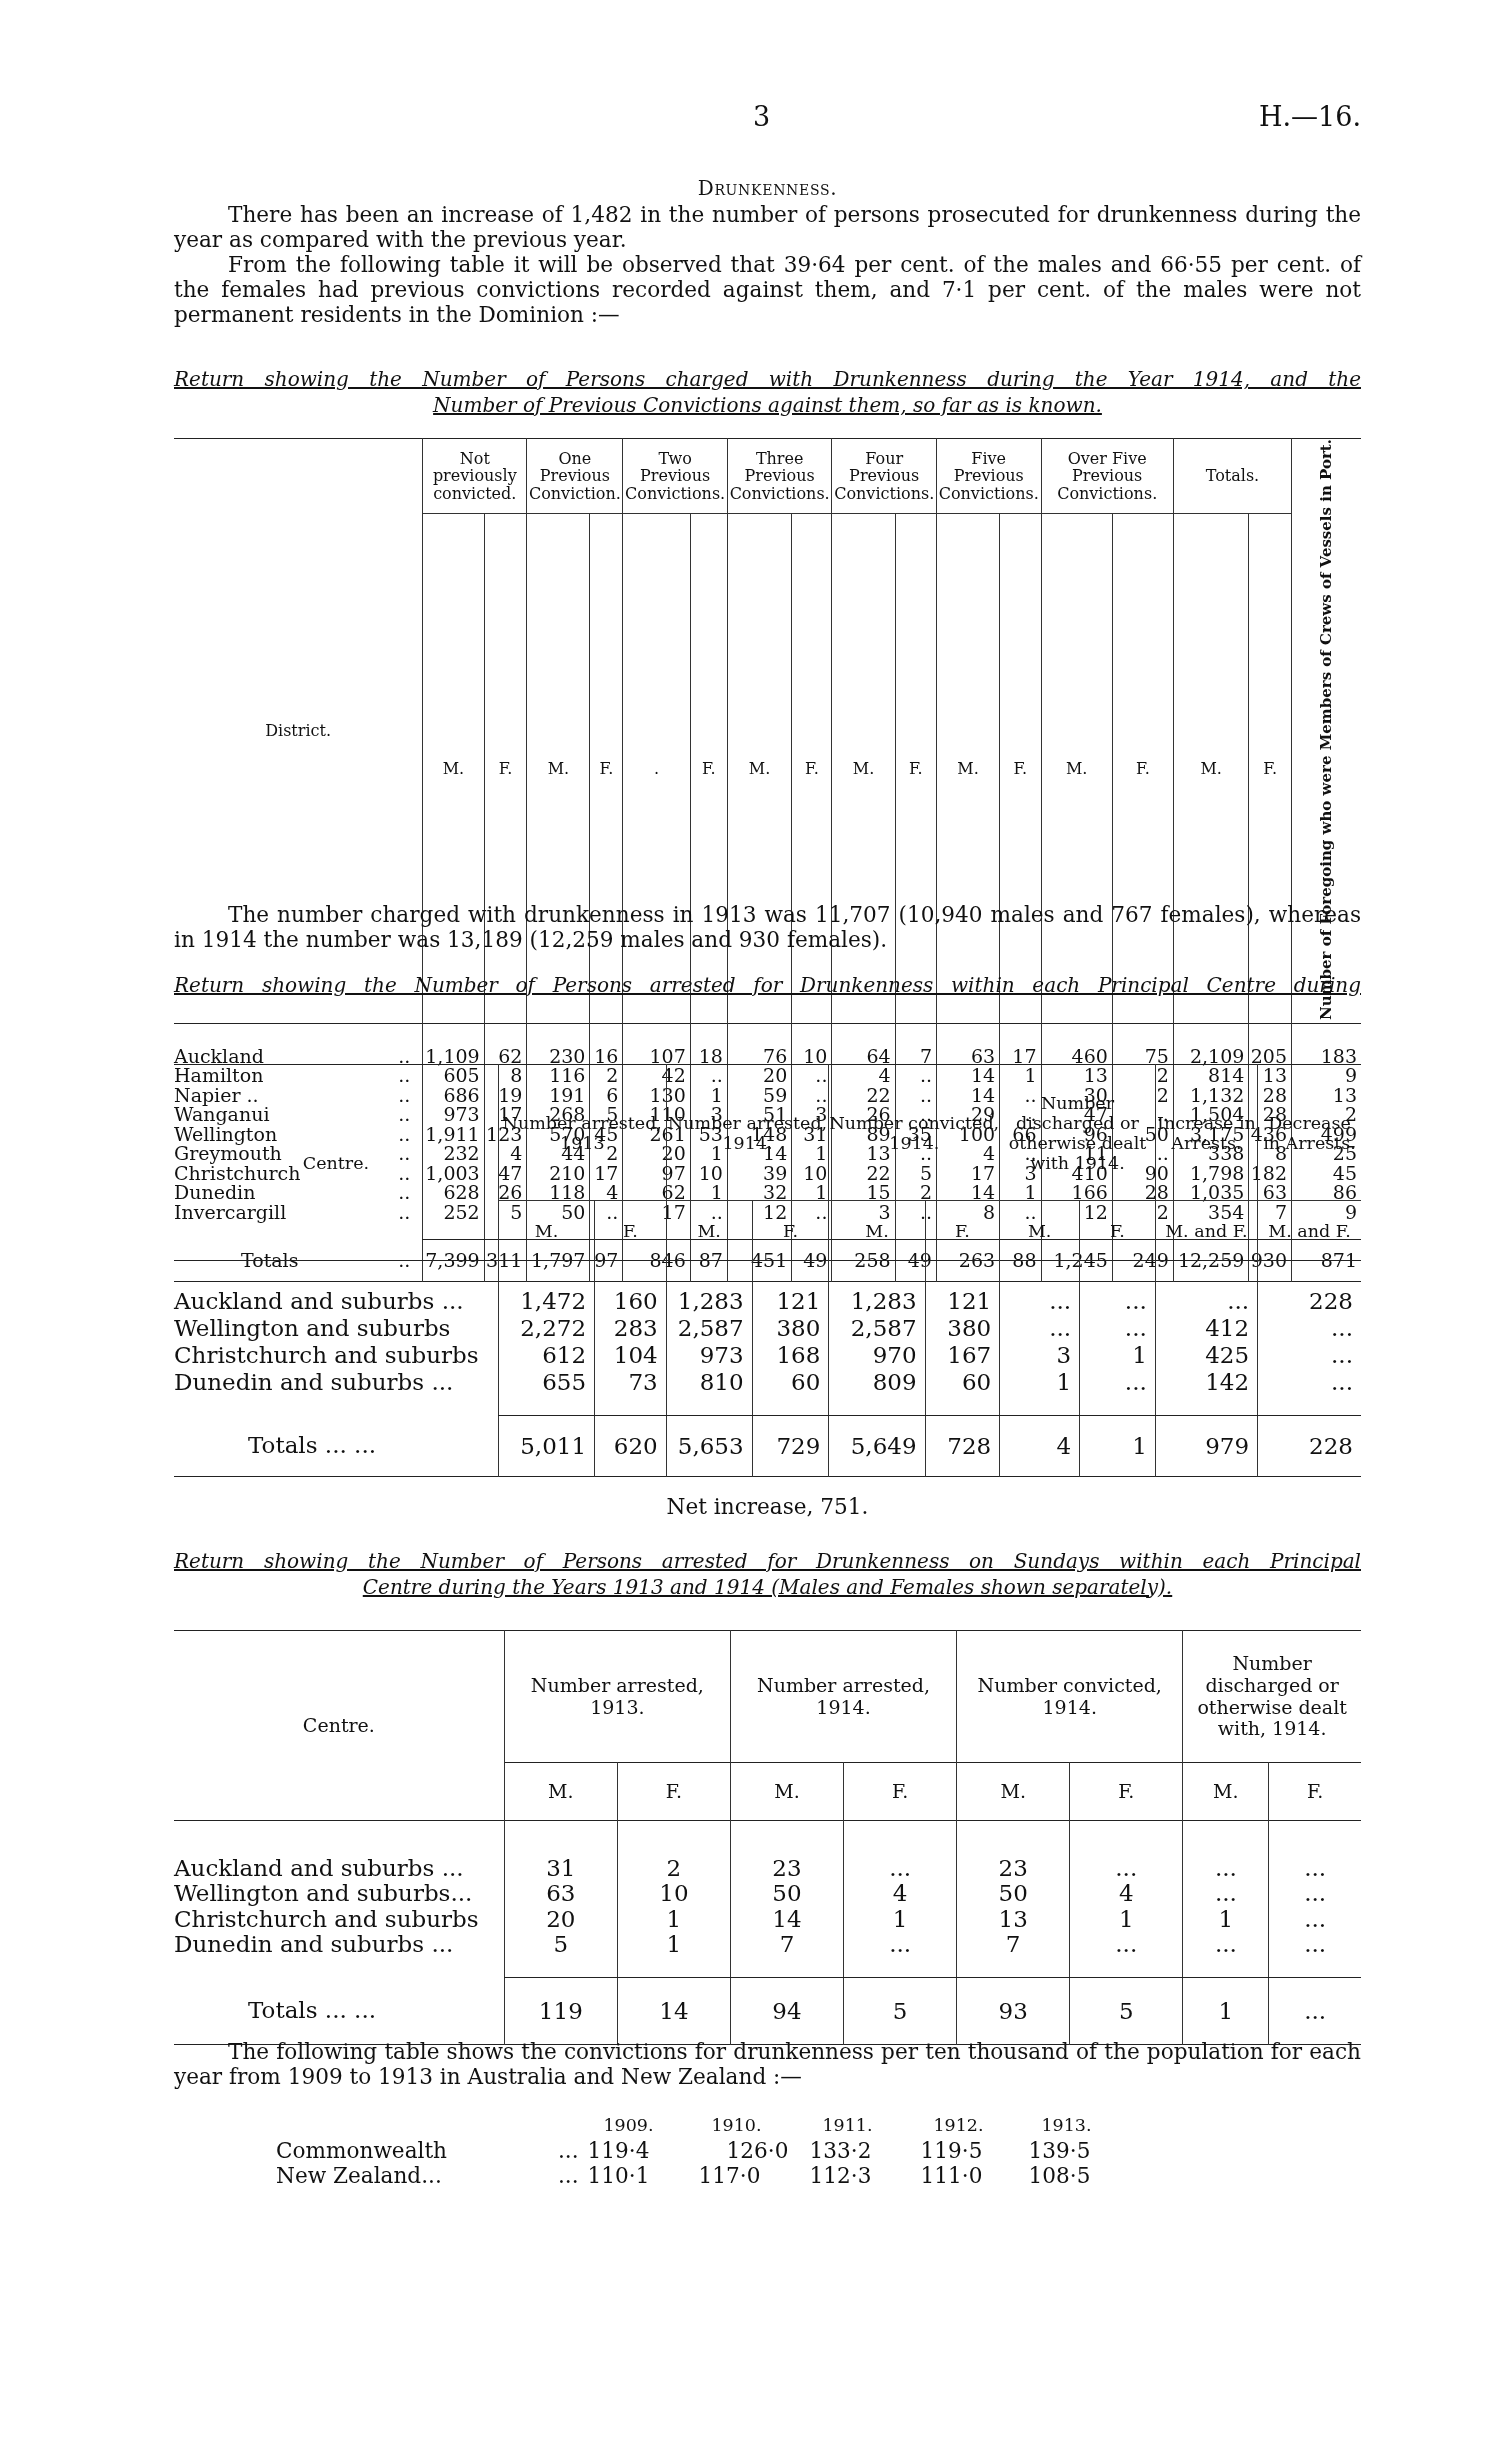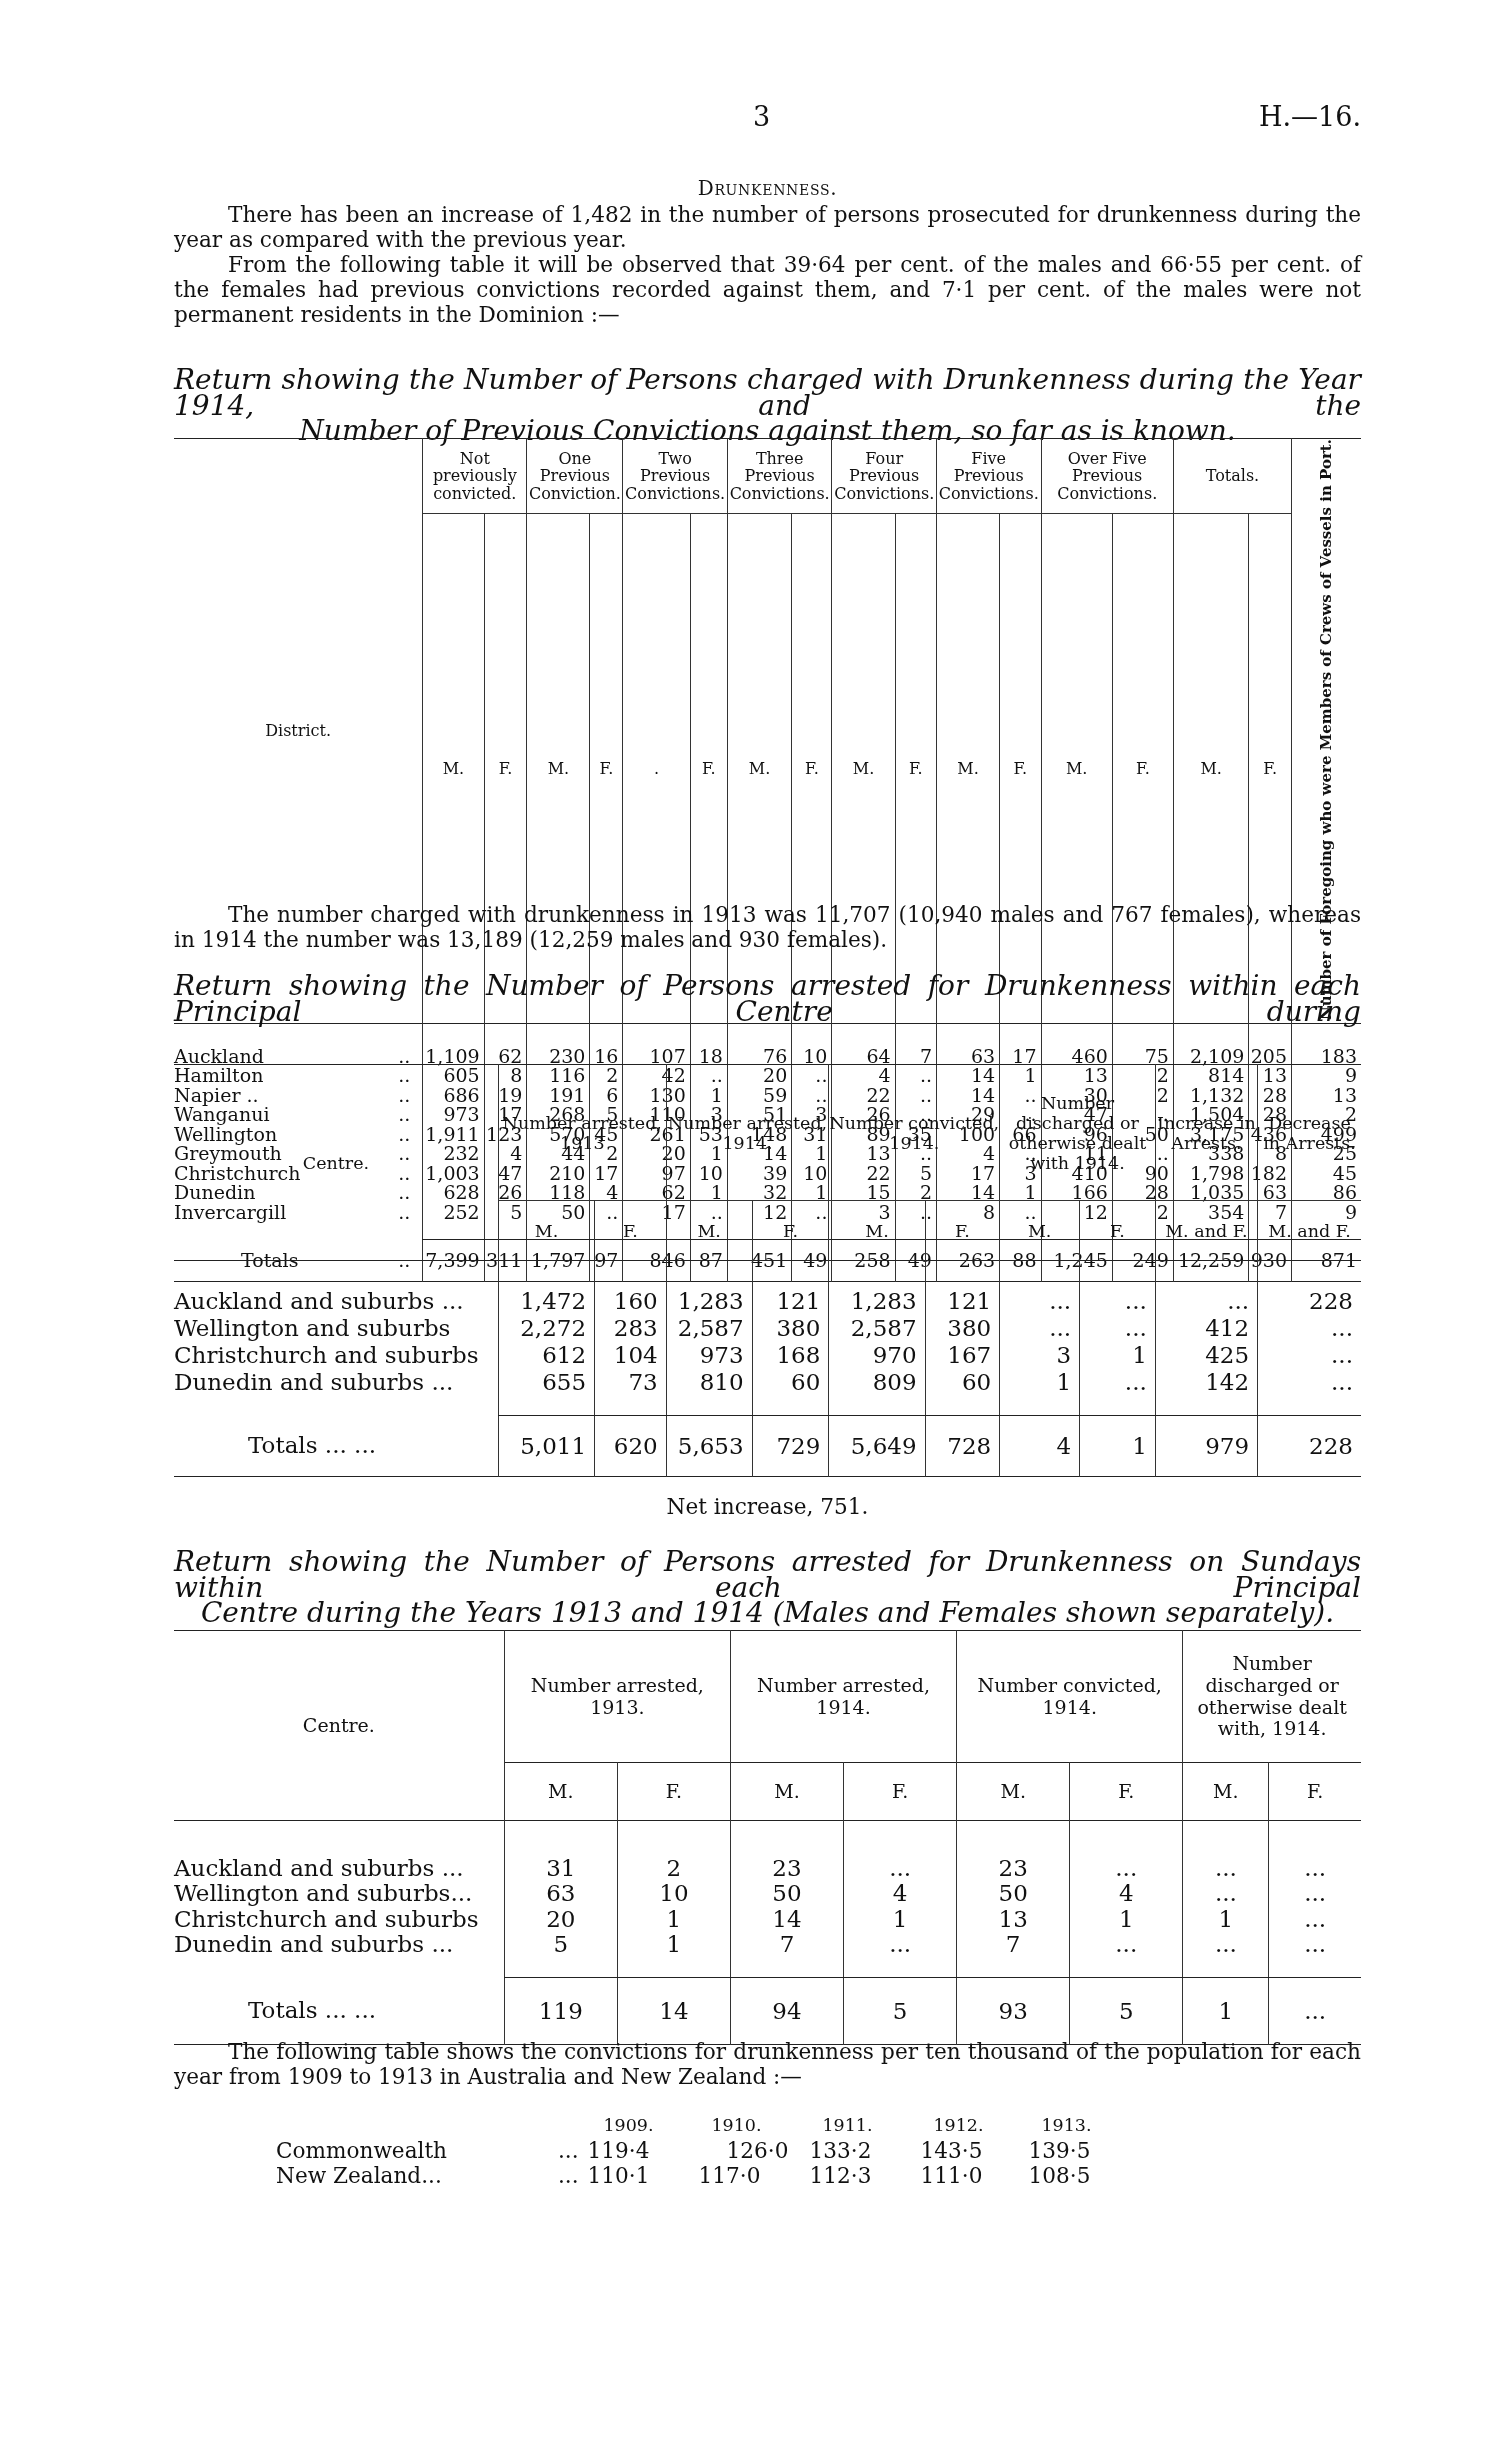--- a/index.html
+++ b/index.html
@@ -6,21 +6,21 @@
   body { width:1511px; height:2450px; position:relative; overflow:hidden; color:#111;
          font-family:"DejaVu Serif","Liberation Serif",serif; }
   .page { position:absolute; left:174px; top:0; width:1187px; }
   .hdr { position:absolute; top:101px; left:0; width:1187px; height:40px; font-size:27px; }
   .hdr .pno { position:absolute; left:579px; top:0; }
   .hdr .ref { position:absolute; right:0; top:0; }
   .heading { position:absolute; top:176px; left:0; width:1187px; text-align:center;
              font-size:20px; font-variant:small-caps; letter-spacing:0.7px; }
   .para { position:absolute; left:0; width:1187px; font-size:21.6px; line-height:25px; text-align:justify; }
   .para p { margin:0; text-indent:54px; }
-  .caption { position:absolute; left:0; width:1187px; font-size:28px; line-height:25.6px; font-style:italic; }
+  .caption { position:absolute; left:0; width:1187px; font-size:20px; line-height:25.6px; font-style:italic;text-decoration:underline; }
   .caption .l1 { text-align:justify; text-align-last:justify; }
   .caption .cont { padding-left:54px; }
   .caption.center .cont { padding-left:0; text-align:center; }
   table { border-collapse:collapse; position:absolute; left:0; width:1187px; }
   th, td { padding:0; font-weight:normal; }
   .t1 { top:438px; font-size:16px; }
   .t1 th { font-size:16px; line-height:17.5px; vertical-align:middle; border-left:0.7px solid #333; }
   .t1 th.first { border-left:none; }
   .t1 td { font-size:19px; line-height:19.5px; text-align:right; padding-right:4px; border-left:0.7px solid #333; }
   .t1 td.dist { text-align:left; border-left:none; padding-left:0; }
@@ -656,21 +656,21 @@
       <span class="v" style="left:633px;">1911.</span>
       <span class="v" style="left:744px;">1912.</span>
       <span class="v" style="left:852px;">1913.</span>
     </div>
     <div class="row" style="top:23px;">
       <span class="lbl">Commonwealth</span>
       <span class="dd">...</span>
       <span class="v" style="left:404px;">119·4</span>
       <span class="v" style="left:543px;text-align:center;">126·0</span>
       <span class="v" style="left:626px;">133·2</span>
-      <span class="v" style="left:737px;">143·5</span>
+      <span class="v" style="left:737px;">119·5</span>
       <span class="v" style="left:845px;">139·5</span>
     </div>
     <div class="row" style="top:48px;">
       <span class="lbl">New Zealand...</span>
       <span class="dd">...</span>
       <span class="v" style="left:404px;">110·1</span>
       <span class="v" style="left:515px;">117·0</span>
       <span class="v" style="left:626px;">112·3</span>
       <span class="v" style="left:737px;">111·0</span>
       <span class="v" style="left:845px;">108·5</span>

